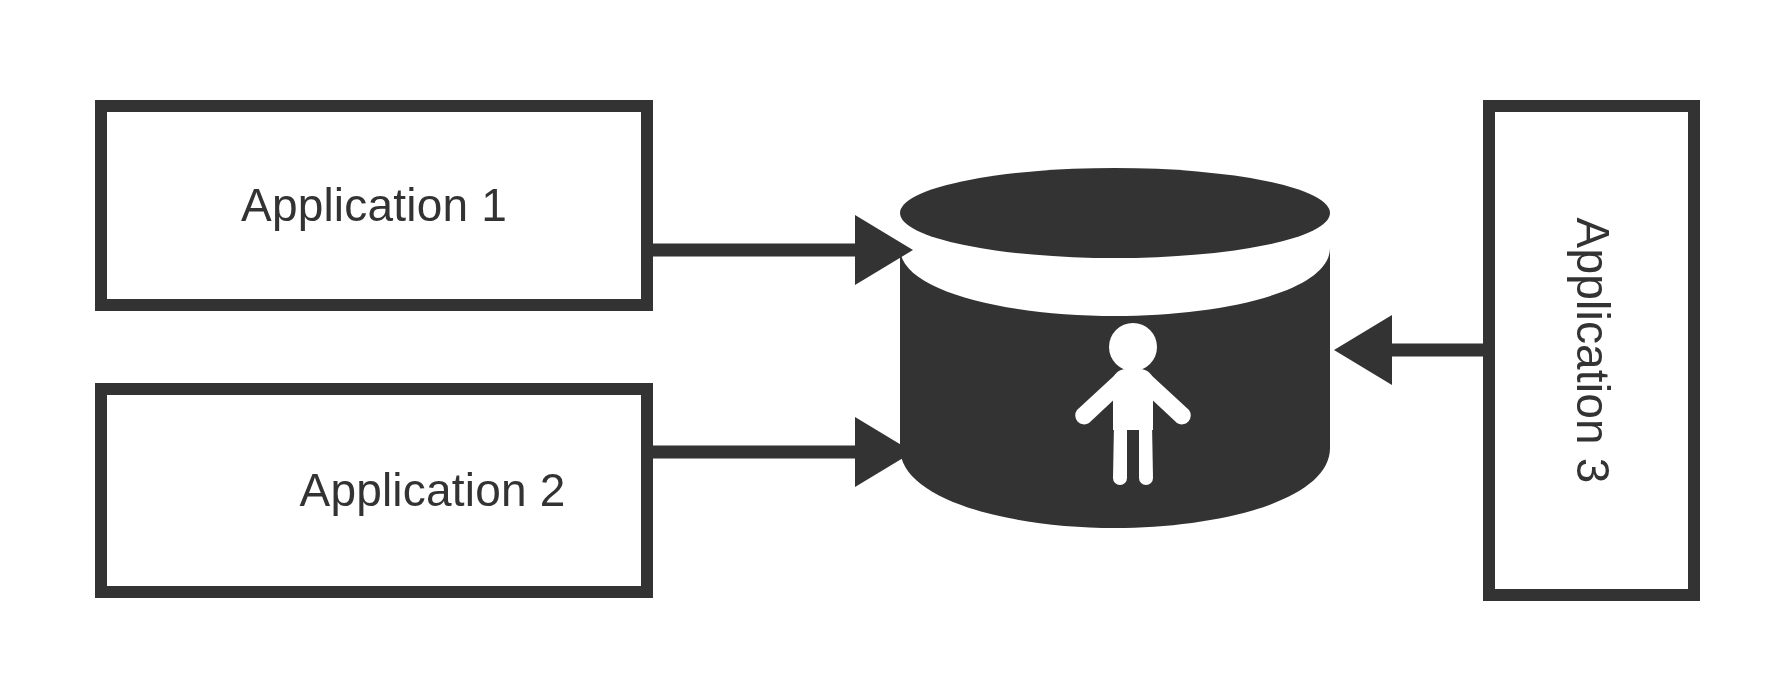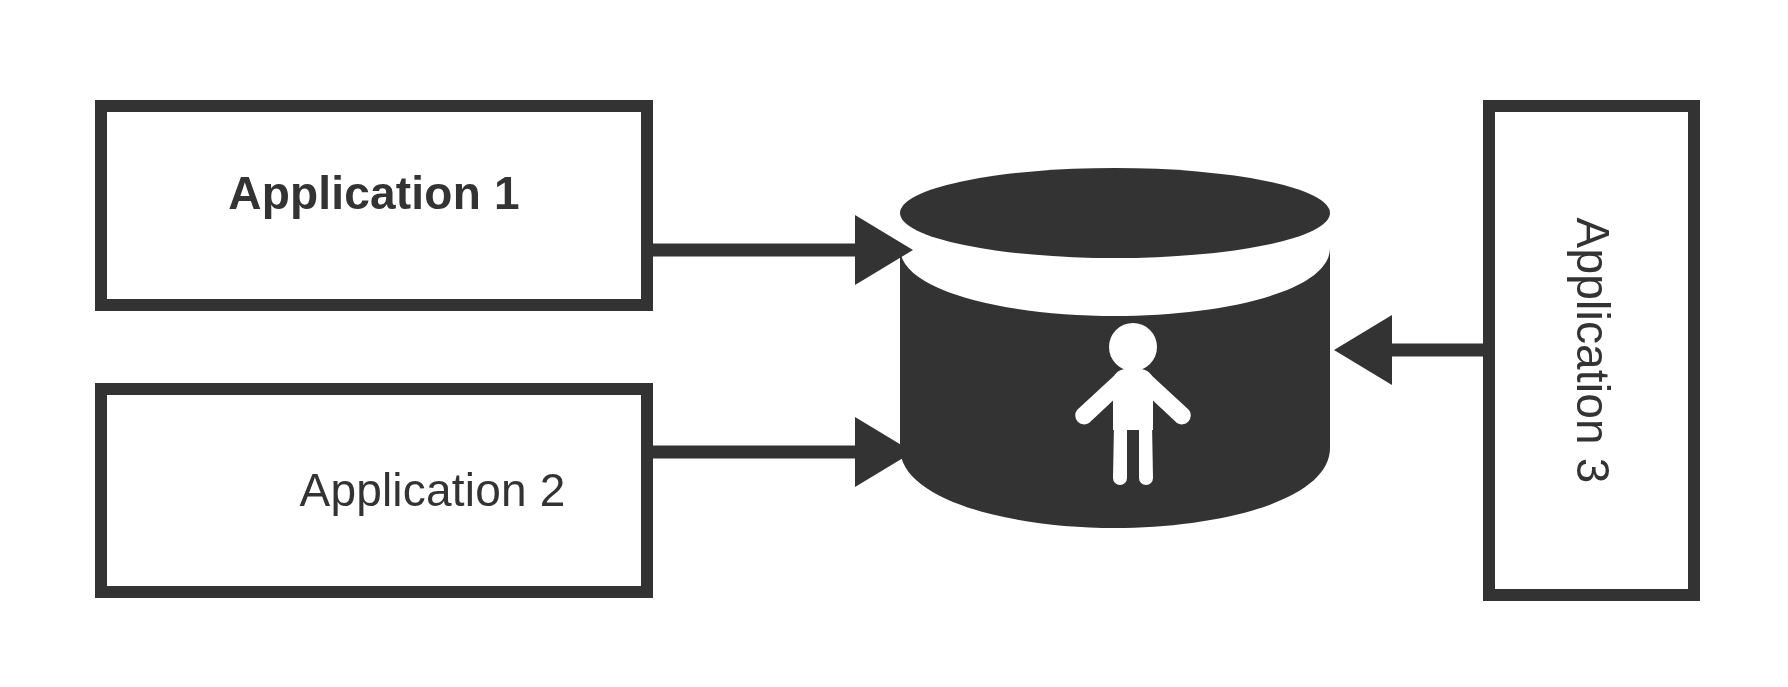--- a/index.html
+++ b/index.html
@@ -37,24 +37,23 @@
     font-size: 46px;
     font-weight: 400;
     line-height: 1.2;
     letter-spacing: 0.2px;
     white-space: nowrap;
     pointer-events: none;
     user-select: none;
   }
   #label-app1 {
     left: 95px;
-    top: 88px;
+    top: 100px;
     width: 558px;
     height: 211px;
-    font-weight: bold;
   }
   #label-app2 {
     left: 95px;
     top: 383px;
     width: 675px;
     height: 215px;
   }
   #label-app3 {
     left: 1483px;
     top: 100px;

